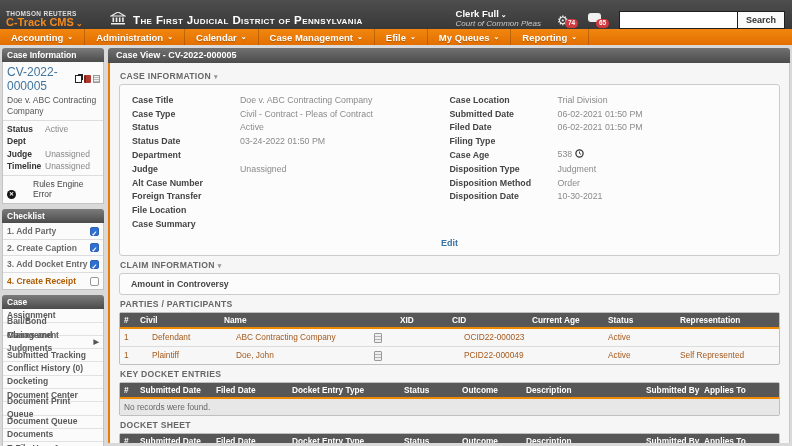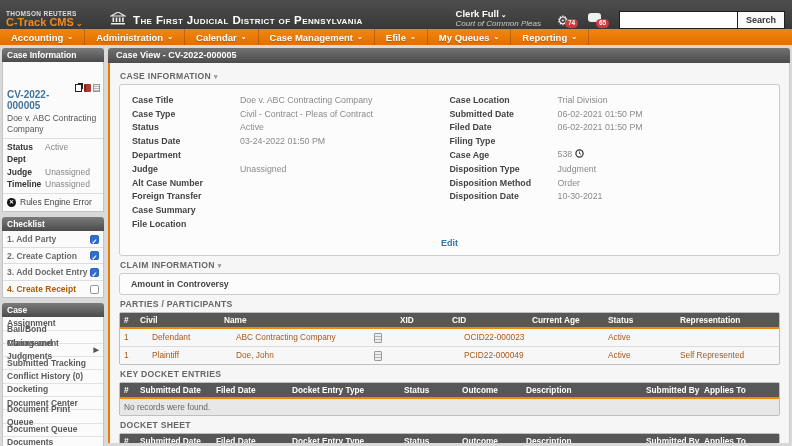--- a/index.html
+++ b/index.html
@@ -33,30 +33,30 @@
   .menu-item::after { content:"⌄"; font-size:7px; margin-left:4px; }
 
   
   .layout { display:flex; gap:4px; padding:3px 2px 0 2px; height:398px; }
   .sidebar { width:102px; flex:none; }
   .s-panel { margin-bottom:5px; }
   .s-head { height:14px; background:linear-gradient(#7b7b7b,#4b4b4b); border-radius:3px 3px 0 0; color:#fff; font-size:8.5px; font-weight:bold; line-height:14px; padding-left:5px; }
   .s-body { background:#fbfbfb; border:1px solid #c4c4c4; border-top:none; }
 
   .case-num-row { display:flex; align-items:center; padding:3px 3px 1px 4px; }
-  .case-num { color:#41749e; font-weight:bold; font-size:10px; cursor:pointer;margin-top:24px; }
+  .case-num { color:#41749e; font-weight:normal; font-size:12px; cursor:pointer; }
   .mini-icons { margin-left:auto; display:flex; gap:2px; align-items:center; }
   .icon-copy { width:7px; height:8px; background:#fff; border:1px solid #222; box-shadow:2px -2px 0 -1px #222; }
   .icon-book { width:7px; height:8px; background:#b13a30; border-left:2px solid #7c231d; border-radius:1px; }
   .icon-notes { width:7px; height:8px; border:1px solid #999; background:repeating-linear-gradient(#f0f0f0 0 1px,#b9b9b9 1px 2px); }
   .case-title { padding:1px 4px 4px; color:#555; font-size:8.5px; line-height:1.25; border-bottom:1px solid #ddd; }
   .s-field { display:flex; padding:2.5px 4px 0; font-size:8.5px; }
   .s-field .lbl { font-weight:bold; color:#333; width:38px; flex:none; }
   .s-field .val { color:#888; }
-  .error-row { border-top:1px solid #ddd; margin-top:4px; padding:3px 4px 4px; display:flex; align-items:flex-end; gap:4px; font-size:8.5px; color:#444; }
+  .error-row { border-top:1px solid #ddd; margin-top:4px; padding:3px 4px 4px; display:flex; align-items:flex-end; gap:17px; font-size:8.5px; color:#444; }
   .err-icon { width:9px; height:9px; flex:none; border-radius:50%; background:#151515; color:#fff; font-size:6px; line-height:9px; text-align:center; font-weight:bold; }
 
   .chk-row { height:16.5px; display:flex; align-items:center; padding:0 4px; border-bottom:1px solid #ddd; font-size:8.5px; font-weight:bold; color:#6b6b6b; cursor:pointer; }
   .chk-row:last-child { border-bottom:none; }
   .chk-row.next-step { color:#b05c00; }
   .cb { width:9px; height:9px; margin-left:auto; border:1px solid #999; border-radius:2px; background:#fff; text-align:center; }
   .cb.checked { background:#2e6fd0; border-color:#2a62b8; color:#fff; }
   .cb.checked::after { content:"✓"; font-size:7px; line-height:9px; }
 
   .case-item { height:13.3px; line-height:13.3px; padding:0 4px; border-bottom:1px solid #e2e2e2; font-size:8.5px; font-weight:bold; color:#5a5a5a; display:flex; align-items:center; cursor:pointer; }
@@ -262,25 +262,25 @@
               </div>
             <div class="i-row">
                 <span class="lbl">Alt Case Number</span>
                 <span class="val"></span>
               </div>
             <div class="i-row">
                 <span class="lbl">Foreign Transfer</span>
                 <span class="val"></span>
               </div>
             <div class="i-row">
+                <span class="lbl">File Location</span>
+                <span class="val"></span>
+              </div>
+            <div class="i-row">
                 <span class="lbl">Case Summary</span>
-                <span class="val"></span>
-              </div>
-            <div class="i-row">
-                <span class="lbl">File Location</span>
                 <span class="val"></span>
               </div>
           </div>
           <div class="info-col">
             <div class="i-row">
                 <span class="lbl">Case Location</span>
                 <span class="val">Trial Division</span>
               </div>
             <div class="i-row">
                 <span class="lbl">Submitted Date</span>

